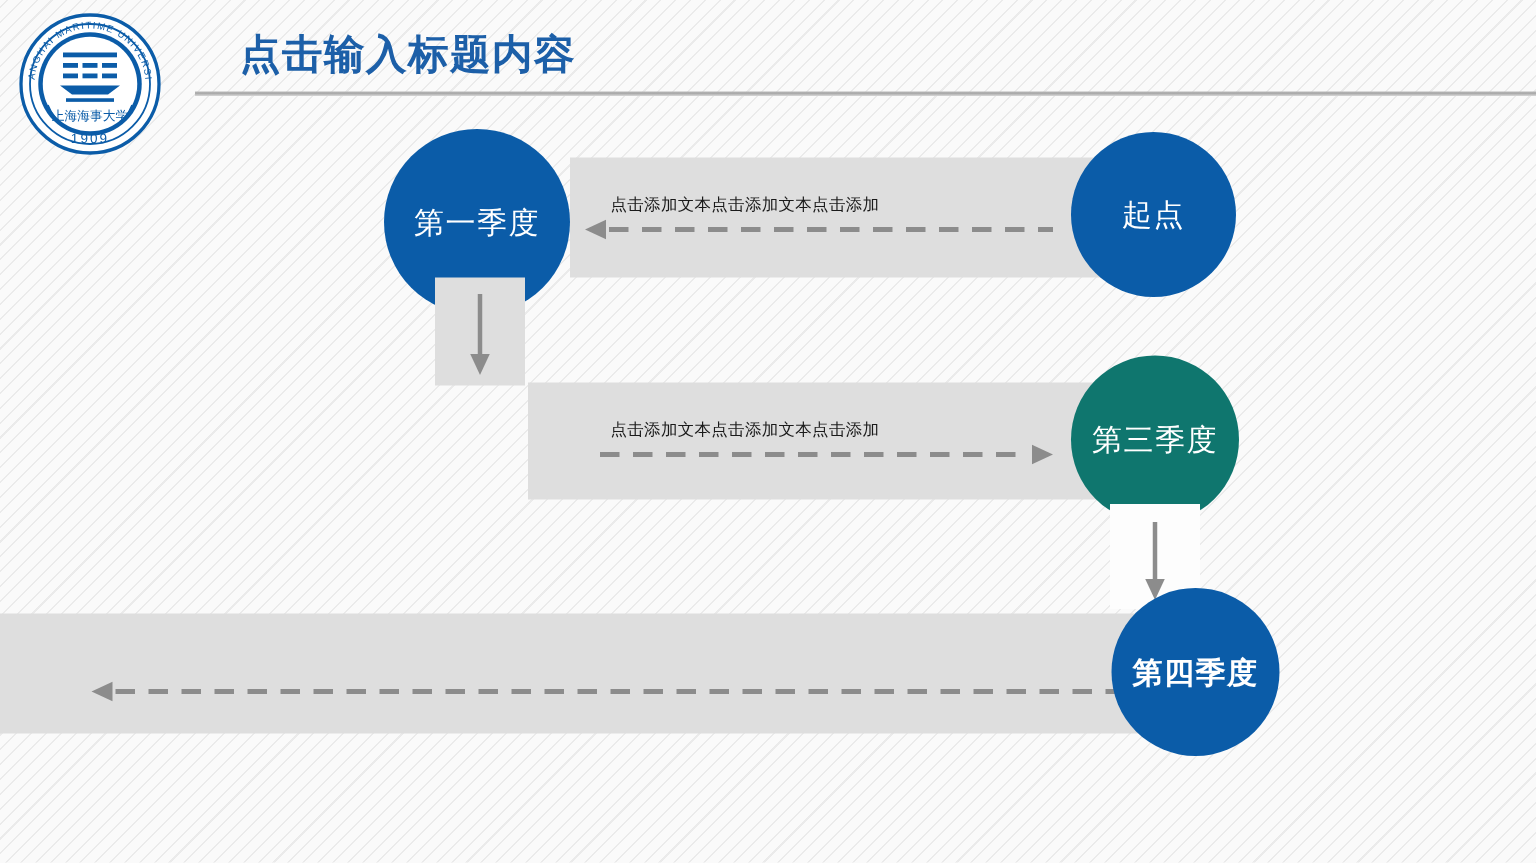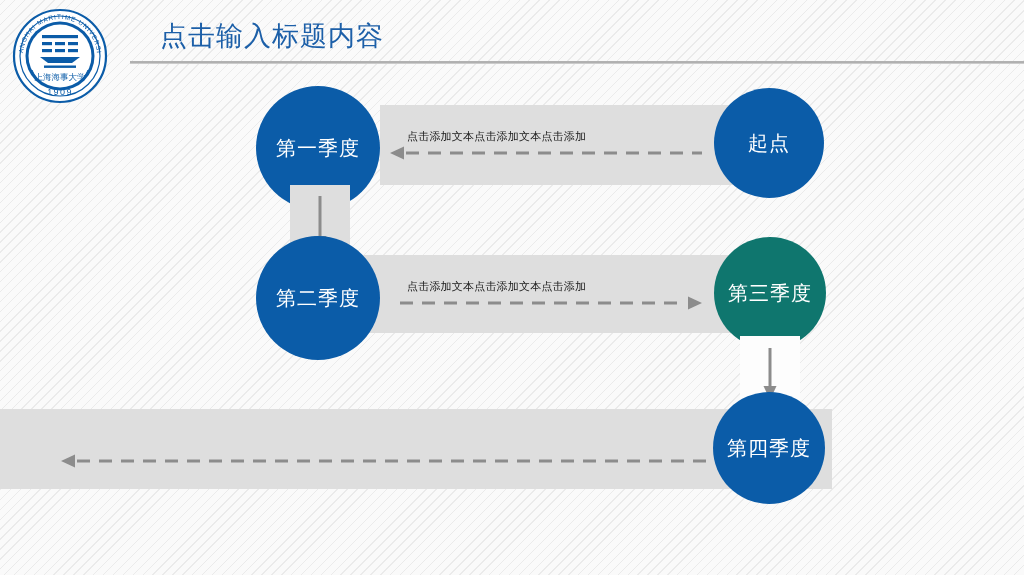--- a/index.html
+++ b/index.html
@@ -33,21 +33,21 @@
     left: 12px;
     top: 8px;
     width: 96px;
     height: 96px;
   }
   .page-title {
     position: absolute;
     left: 160px;
     top: 18px;
     font-size: 27px;
-    font-weight: normal;
+    font-weight: bold;
     color: #1c5fa8;
     letter-spacing: 1px;
     white-space: nowrap;
   }
   .title-rule {
     position: absolute;
     left: 130px;
     top: 61px;
     width: 894px;
     height: 3px;
@@ -166,23 +166,20 @@
 
   <div class="bar-text" style="left:407px; top:279px;">点击添加文本点击添加文本点击添加</div>
 
   <div class="h-arrow" style="left:400px; top:296px; width:306px;">
     <svg width="306" height="14" viewBox="0 0 306 14">
       <line x1="0" y1="7" x2="284" y2="7" stroke="#8c8c8c" stroke-width="3.2" stroke-dasharray="13 9"></line>
       <path d="M 302 7 L 288 0.5 L 288 13.5 Z" fill="#8c8c8c"></path>
     </svg>
   </div>
 
-  <div class="circle blue" style="left:256px; top:236px; width:124px; height:124px;">
-    <span>第二季度</span>
-  </div>
 
   <div class="circle orange" style="left:714px; top:237px; width:112px; height:112px;">
     <span>第三季度</span>
   </div>
 
   <div class="vbox white" style="left:740px; top:336px; width:60px; height:70px;"></div>
   <div class="v-arrow" style="left:763px; top:348px; height:54px;">
     <svg width="14" height="54" viewBox="0 0 14 54">
       <line x1="7" y1="0" x2="7" y2="38" stroke="#8c8c8c" stroke-width="3"></line>
       <path d="M 7 52 L 0.5 38 L 13.5 38 Z" fill="#8c8c8c"></path>
@@ -192,17 +189,17 @@
   <div class="bar" style="left:0px; top:409px; width:832px; height:80px;"></div>
 
 
   <div class="h-arrow" style="left:57px; top:454px; width:690px;">
     <svg width="690" height="14" viewBox="0 0 690 14">
       <path d="M 4 7 L 18 0.5 L 18 13.5 Z" fill="#8c8c8c"></path>
       <line x1="20" y1="7" x2="688" y2="7" stroke="#8c8c8c" stroke-width="3.2" stroke-dasharray="13 9"></line>
     </svg>
   </div>
 
-  <div class="circle blue" style="left:713px; top:392px; width:112px; height:112px;">
+  <div class="circle blue" style="left:741px; top:392px; width:112px; height:112px;font-weight:bold;">
     <span>第四季度</span>
   </div>
 
 </div>
 
 </body></html>

